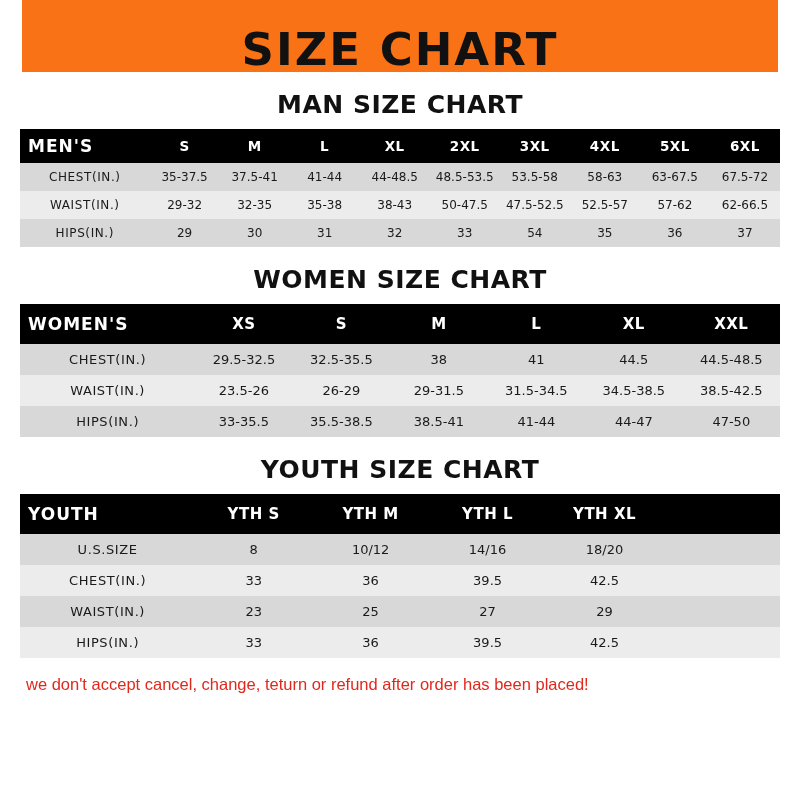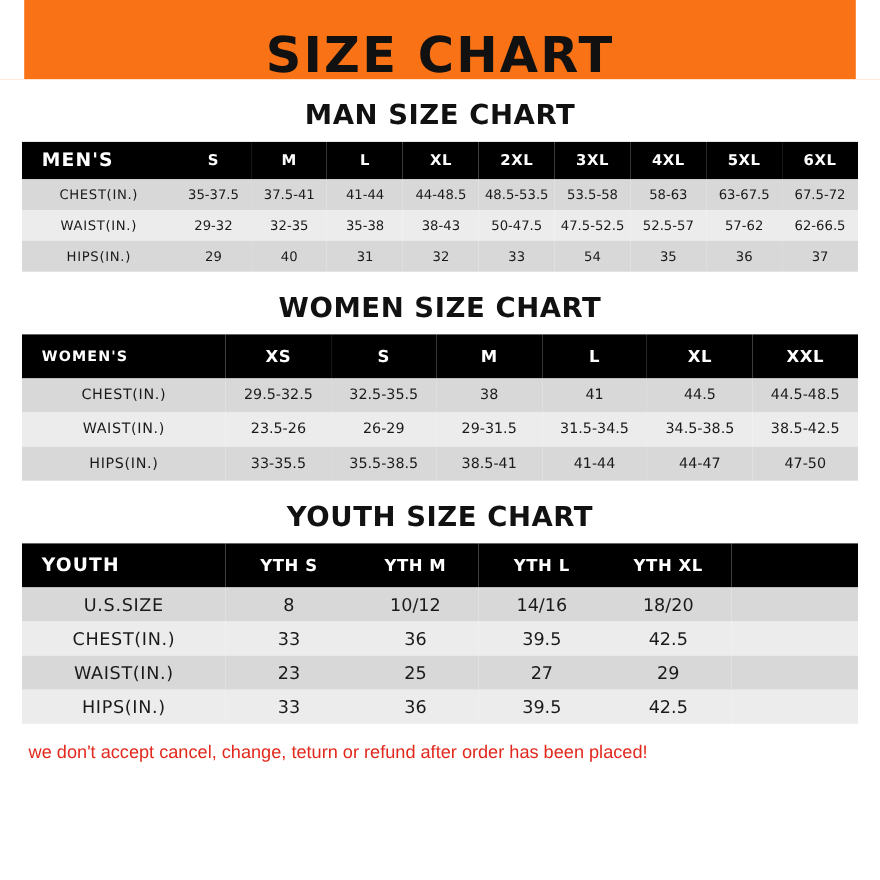--- a/index.html
+++ b/index.html
@@ -93,42 +93,42 @@
     color: #ffffff;
     font-weight: bold;
     font-size: 14px;
     height: 34px;
     letter-spacing: 0.5px;
   }
   table.size-table thead th.rowlabel {
     font-size: 17px;
     letter-spacing: 1px;
     text-align: left;
-    padding-left: 18px;
+    padding-left: 8px;
   }
   table.size-table tbody tr.odd { background: #d8d8d8; }
   table.size-table tbody tr.even { background: #ececec; }
   table.size-table tbody td.rowlabel {
     font-weight: normal;
     letter-spacing: 0.6px;
     font-size: 12.5px;
   }
   
   #men-table thead th { font-size: 13.5px; }
   #men-table thead th.rowlabel { font-size: 17px; }
   #men-table tbody td { font-size: 12px; }
   
   #women-table thead th { font-size: 15px; }
-  #women-table thead th.rowlabel { font-size: 13px; }
+  #women-table thead th.rowlabel { font-size: 17px; }
   #women-table tbody td { font-size: 13px; height: 31px; }
   #women-table thead th { height: 40px; }
   
   #youth-table thead th { font-size: 15px; height: 40px; }
   #youth-table thead th.rowlabel { font-size: 17px; margin-top: 20px; }
-  #youth-table tbody td { font-size: 16px; height: 31px; }
+  #youth-table tbody td { font-size: 13px; height: 31px; }
   .footer-note {
     margin-top: 14px;
     color: #e2281c;
     font-family: "Liberation Sans", sans-serif;
     font-size: 16.5px;
     line-height: 1.55;
     text-align: left;
     padding: 0 6px;
   }
   .footer-note .line { display: block; }
@@ -181,21 +181,21 @@
           <td>38-43</td>
           <td>50-47.5</td>
           <td>47.5-52.5</td>
           <td>52.5-57</td>
           <td>57-62</td>
           <td>62-66.5</td>
         </tr>
         <tr class="odd">
           <td class="rowlabel">HIPS(IN.)</td>
           <td>29</td>
-          <td>40</td>
+          <td>30</td>
           <td>31</td>
           <td>32</td>
           <td>33</td>
           <td>54</td>
           <td>35</td>
           <td>36</td>
           <td>37</td>
         </tr>
       </tbody>
     </table>

